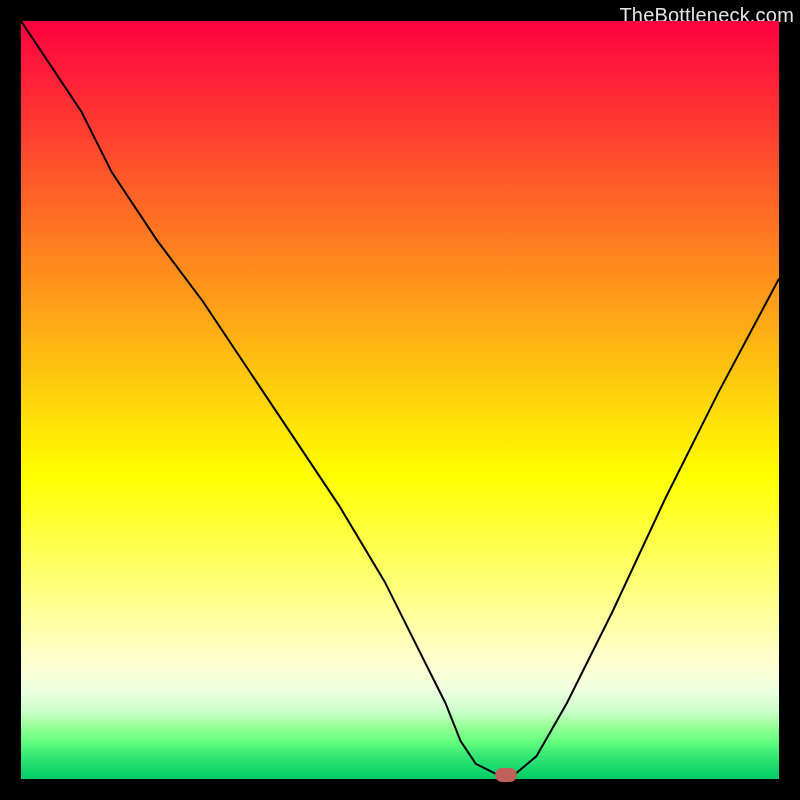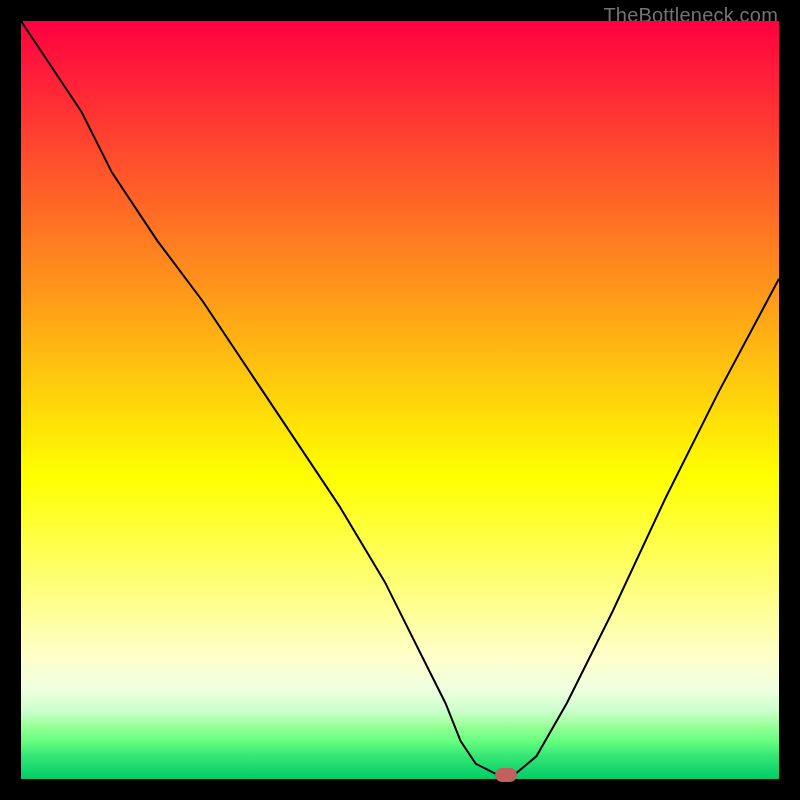--- a/index.html
+++ b/index.html
@@ -63,22 +63,22 @@
     position: absolute;
     width: 22px;
     height: 14px;
     background: #c1605c;
     border-radius: 7px;
     transform: translate(-50%, -50%);
   }
   .watermark {
     position: absolute;
     top: 4px;
-    right: 22px;
-    color: #737373;
+    right: 6px;
+    color: #e5e5e5;
     font-family: Arial, Helvetica, sans-serif;
     font-size: 20px;
     letter-spacing: 0.2px;
   }
 </style>
 </head>
 <body>
 
 <div class="chart-container">
   <div class="watermark">TheBottleneck.com</div>

